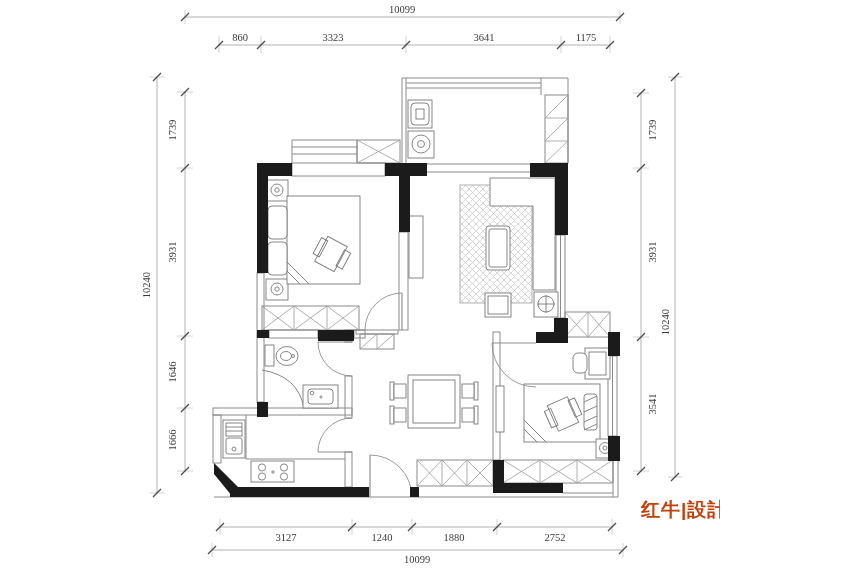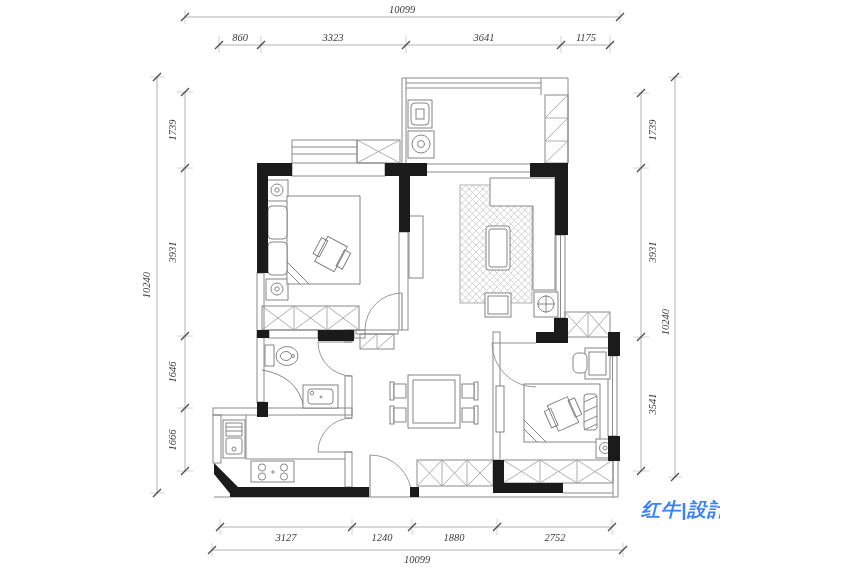--- a/index.html
+++ b/index.html
@@ -1,31 +1,31 @@
 <!DOCTYPE html>
 <html style="--background: #ffffff; --wall: #1b1b1b; --line: #8a8a8a; --dim-line: #a0a0a0; --dim-text: #3a3a3a; --hatch: #c6c6c6;"><head>
 <meta charset="utf-8">
 <style>
   html,body{margin:0;padding:0;background:#fff;}
   .canvas{position:relative;width:720px;height:580px;background:var(--background,#fff);overflow:hidden;
-          font-family:"Liberation Sans","DejaVu Sans",sans-serif;font-style:italic;}
+          font-family:"Liberation Sans","DejaVu Sans",sans-serif;}
   svg{position:absolute;left:0;top:0;}
   .wall{fill:var(--wall,#1b1b1b);stroke:none;}
   .thin{fill:none;stroke:var(--line,#8a8a8a);stroke-width:1;}
   .furn{fill:#fff;stroke:#787878;stroke-width:0.9;}
   .furnl{fill:none;stroke:#787878;stroke-width:0.9;}
   .xline{stroke:#9a9a9a;stroke-width:0.8;}
   .dim{stroke:#a0a0a0;stroke-width:0.8;fill:none;}
   .ext{stroke:#bdbdbd;stroke-width:0.7;}
   .tick{stroke:#4a4a4a;stroke-width:1.3;}
   .arc{fill:none;stroke:#8f8f8f;stroke-width:0.9;}
   .leaf{stroke:#8f8f8f;stroke-width:1.2;}
   .dimtext{font-family:"Liberation Serif","DejaVu Serif",serif;font-size:10.5px;fill:#3a3a3a;}
   .logo{position:absolute;left:641px;top:497px;width:110px;font-size:19px;letter-spacing:1px;
-        color:#3b82f6;font-weight:600;font-family:"Liberation Sans","DejaVu Sans",sans-serif;}
+        color:#c2410c;font-weight:600;font-family:"Liberation Sans","DejaVu Sans",sans-serif;}
 </style>
 </head>
 <body>
 
 <div class="canvas">
 <svg width="860" height="580" viewBox="0 0 860 580">
   <defs>
     <pattern id="xh" width="7" height="7" patternUnits="userSpaceOnUse">
       <path d="M0,7 L7,0 M0,0 L7,7" stroke="#c6c6c6" stroke-width="0.7" fill="none"></path>
     </pattern>

